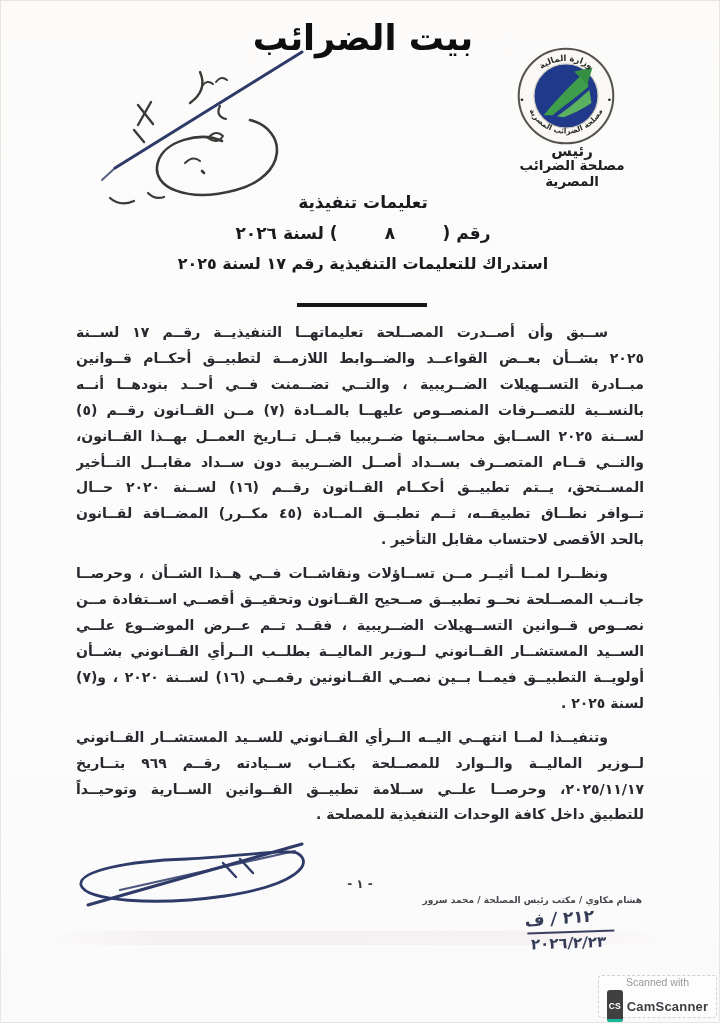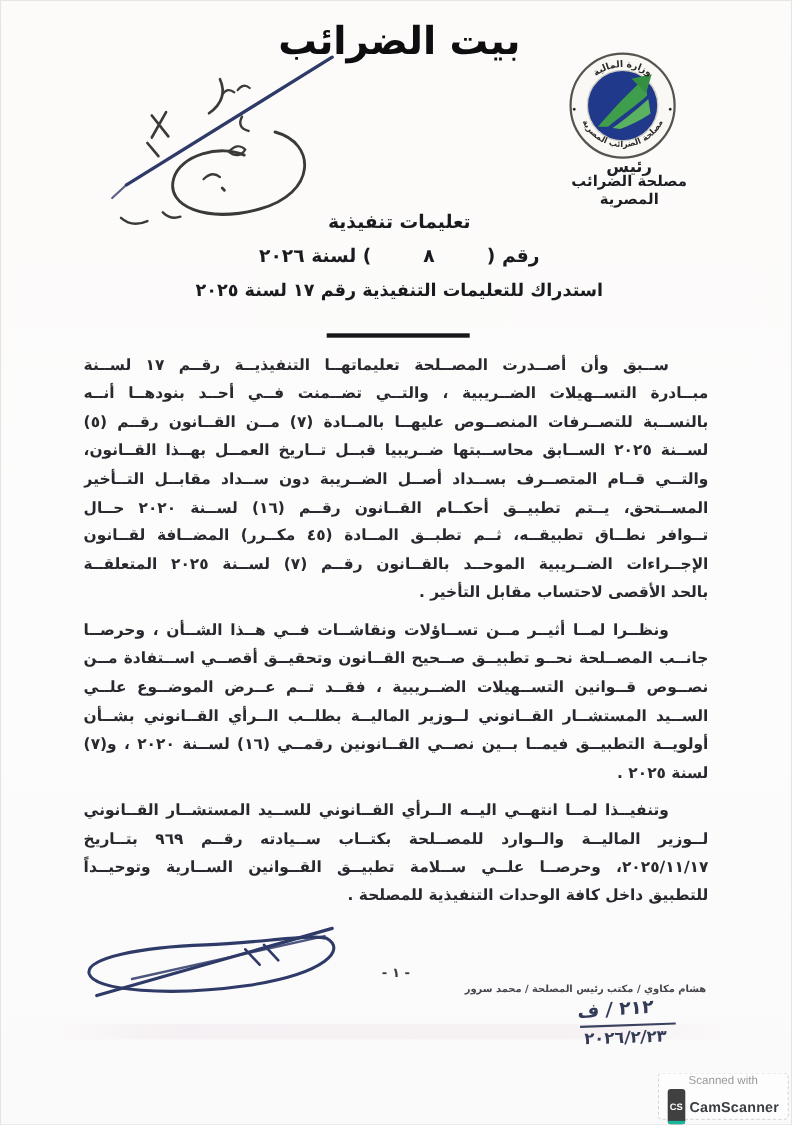--- a/index.html
+++ b/index.html
@@ -127,27 +127,27 @@
   <div class="abs lh-org">مصلحة الضرائب المصرية</div>
 
   <div class="abs h h1">تعليمات تنفيذية</div>
   <div class="abs h h2">رقم (        ٨        ) لسنة ٢٠٢٦</div>
   <div class="abs h h3">استدراك للتعليمات التنفيذية رقم ١٧ لسنة ٢٠٢٥</div>
   <div class="abs divider"></div>
 
   <div class="abs body-text">
     <div class="para">
       <div class="bline indent">ســبق وأن أصــدرت المصــلحة تعليماتهــا التنفيذيــة رقــم ١٧ لســنة</div>
+      <div class="bline">٢٠٢٥ بشــأن بعــض القواعــد والضــوابط اللازمــة لتطبيــق أحكــام قــوانين</div>
       <div class="bline">مبــادرة التســهيلات الضــريبية ، والتــي تضــمنت فــي أحــد بنودهــا أنــه</div>
       <div class="bline">بالنســبة للتصــرفات المنصــوص عليهــا بالمــادة (٧) مــن القــانون رقــم (٥)</div>
       <div class="bline">لســنة ٢٠٢٥ الســابق محاســبتها ضــريبيا قبــل تــاريخ العمــل بهــذا القــانون،</div>
       <div class="bline">والتــي قــام المتصــرف بســداد أصــل الضــريبة دون ســداد مقابــل التــأخير</div>
       <div class="bline">المســتحق، يــتم تطبيــق أحكــام القــانون رقــم (١٦) لســنة ٢٠٢٠ حــال</div>
       <div class="bline">تــوافر نطــاق تطبيقــه، ثــم تطبــق المــادة (٤٥ مكــرر) المضــافة لقــانون</div>
-      <div class="bline">الإجــراءات الضــريبية الموحــد بالقــانون رقــم (٧) لســنة ٢٠٢٥ المتعلقــة</div>
       <div class="bline end">بالحد الأقصى لاحتساب مقابل التأخير .</div>
     </div>
     <div class="para">
       <div class="bline indent">ونظــرا لمــا أثيــر مــن تســاؤلات ونقاشــات فــي هــذا الشــأن ، وحرصــا مــن</div>
       <div class="bline">جانــب المصــلحة نحــو تطبيــق صــحيح القــانون وتحقيــق أقصــي اســتفادة مــن</div>
       <div class="bline">نصــوص قــوانين التســهيلات الضــريبية ، فقــد تــم عــرض الموضــوع علــي</div>
       <div class="bline">الســيد المستشــار القــانوني لــوزير الماليــة بطلــب الــرأي القــانوني بشــأن</div>
       <div class="bline">أولويــة التطبيــق فيمــا بــين نصــي القــانونين رقمــي (١٦) لســنة ٢٠٢٠ ، و(٧)</div>
       <div class="bline end">لسنة ٢٠٢٥ .</div>
     </div>

